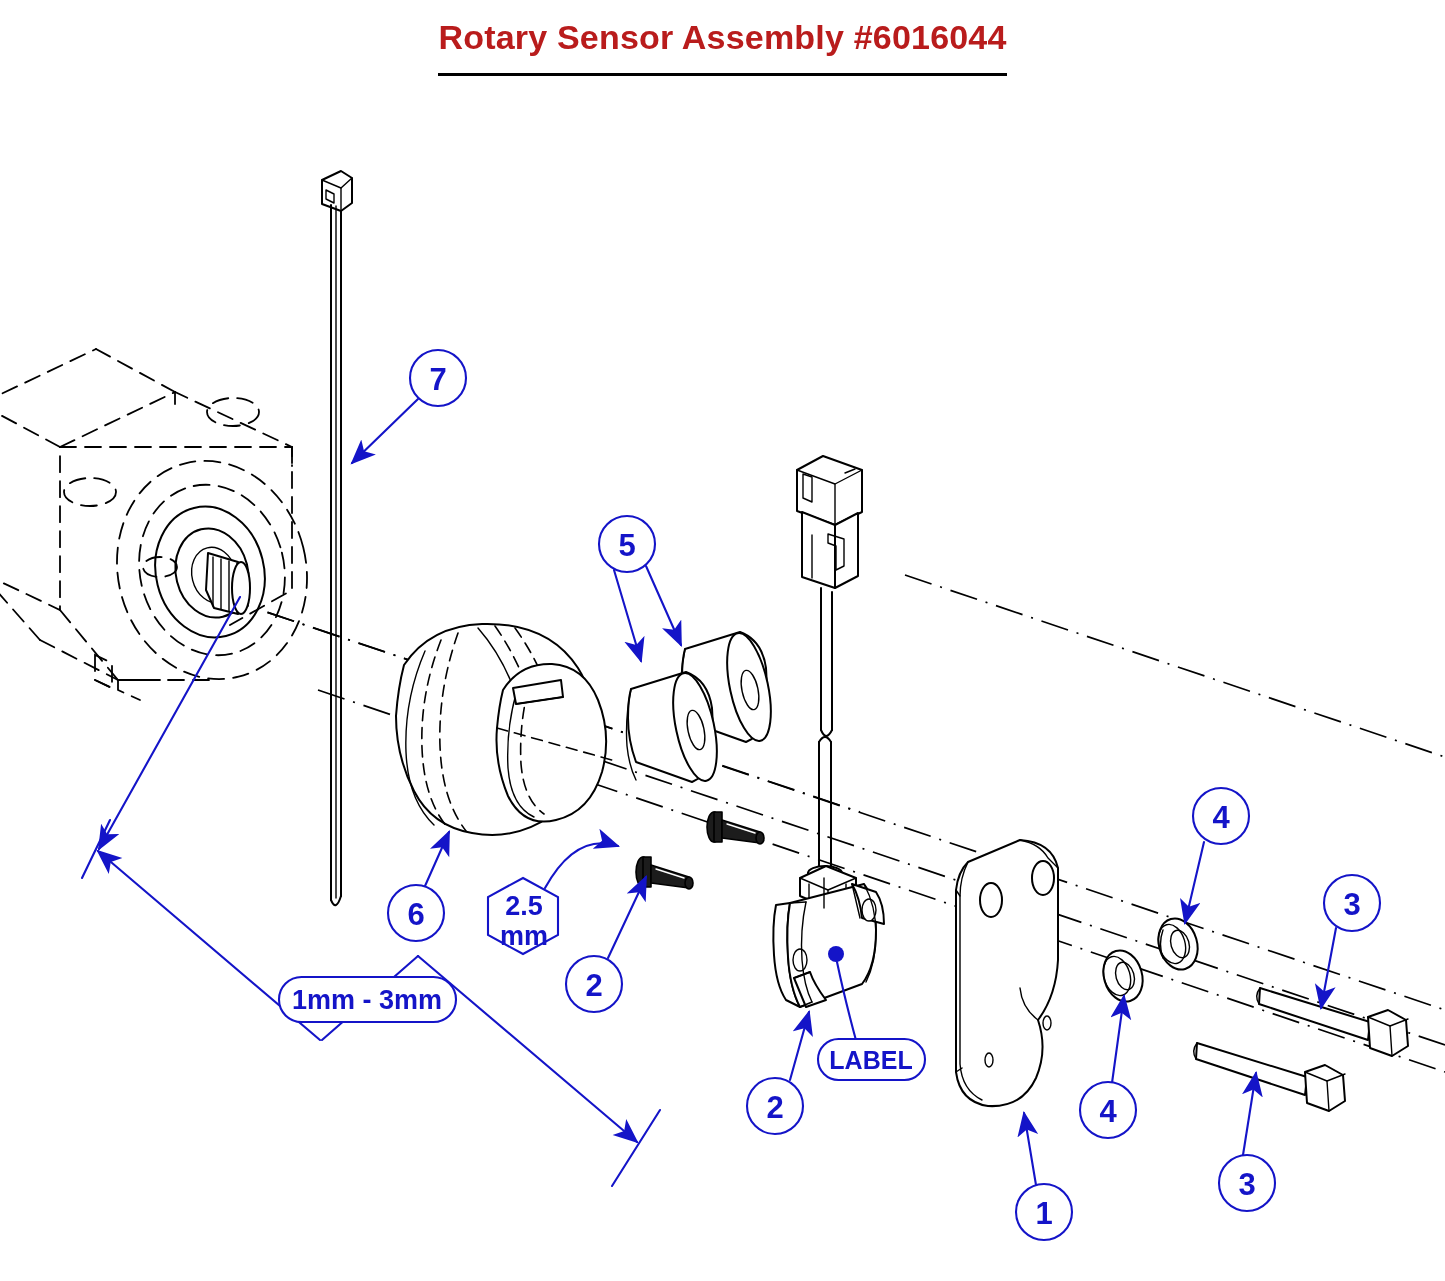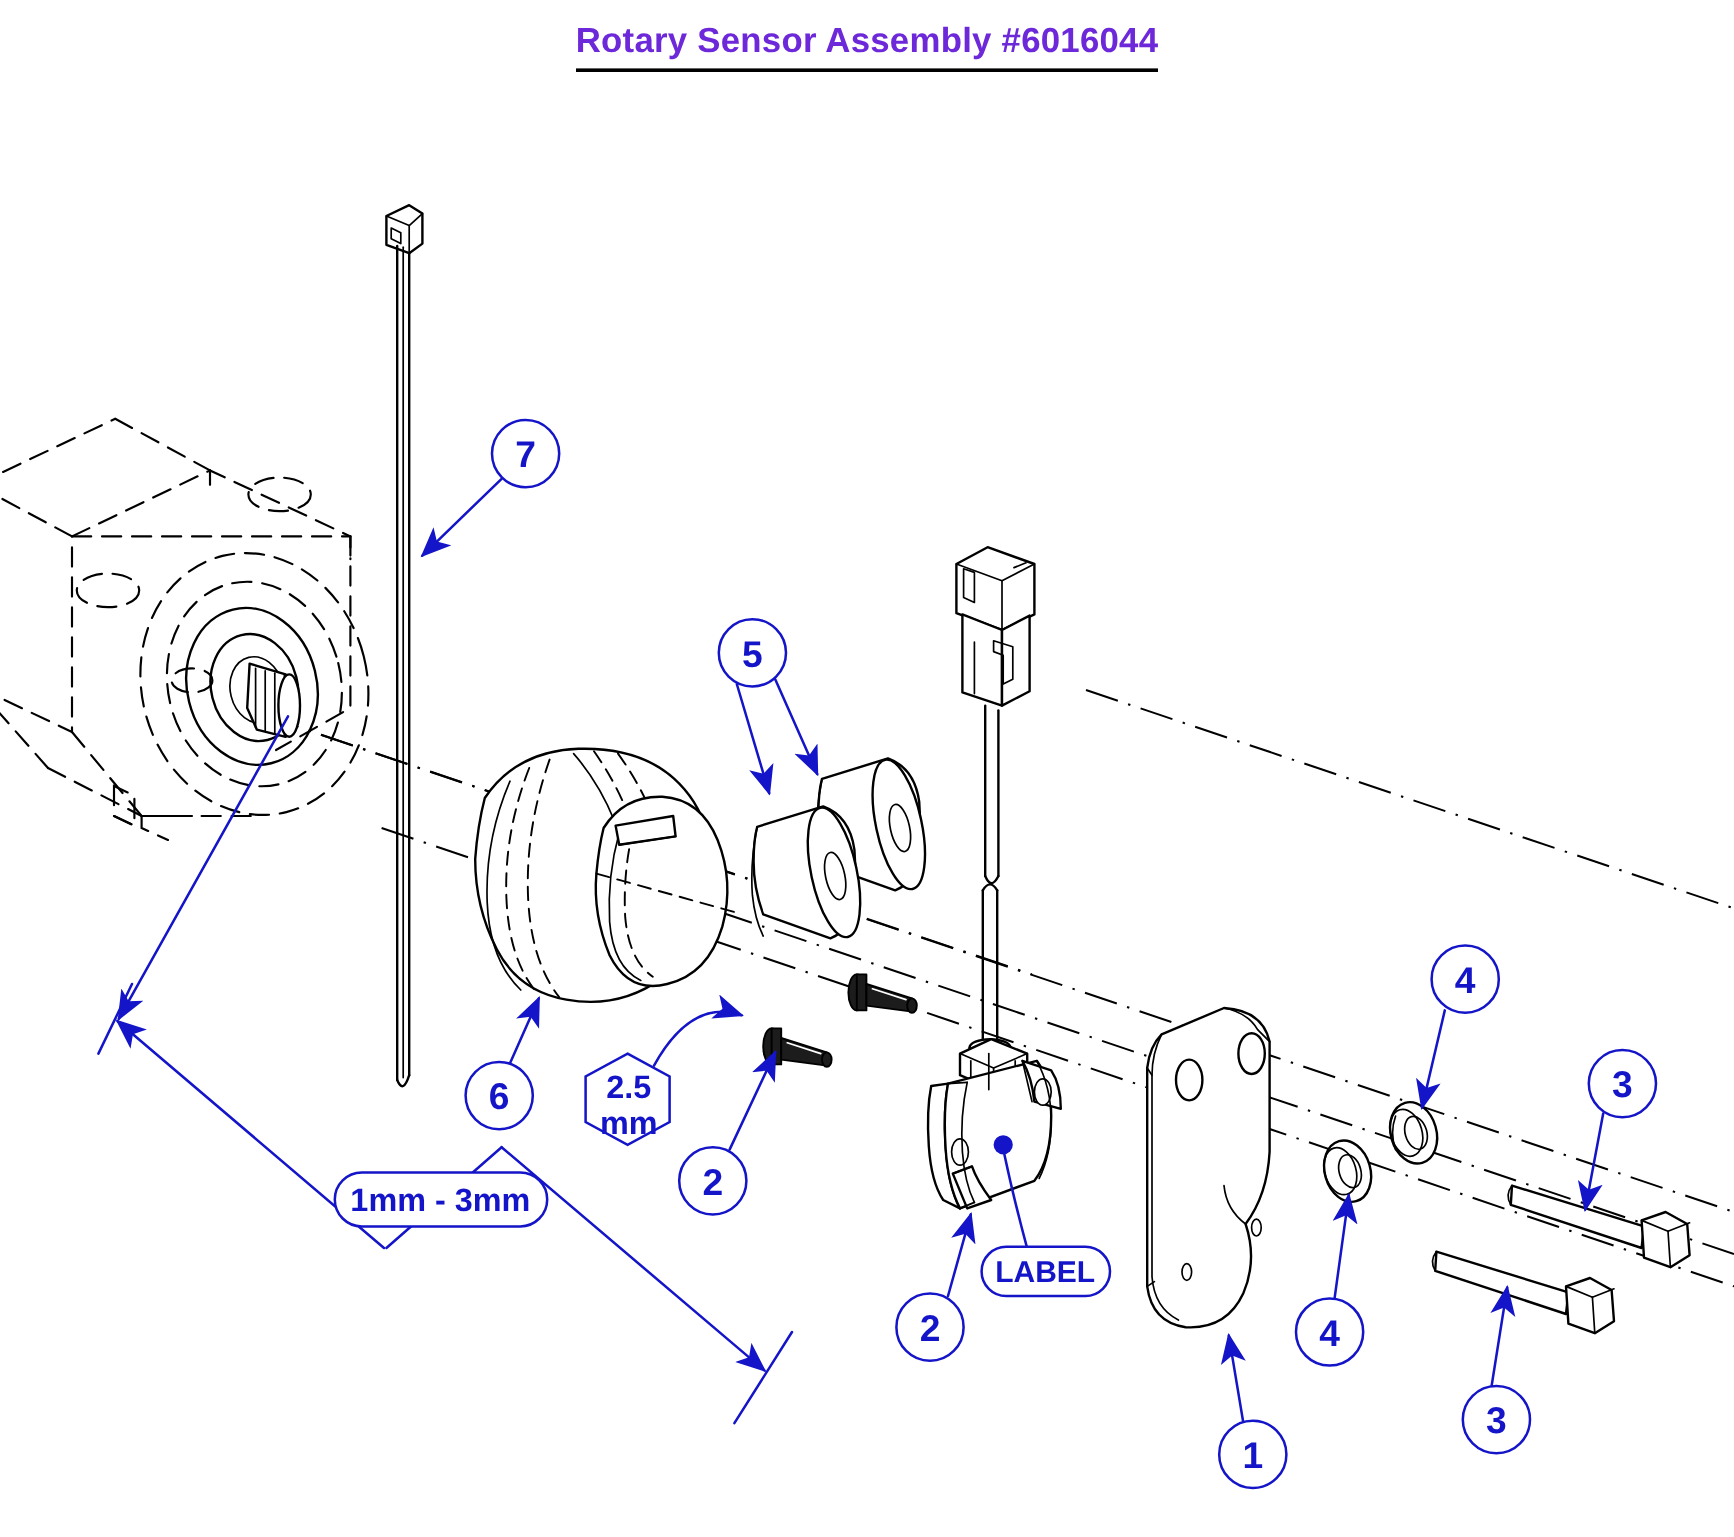--- a/index.html
+++ b/index.html
@@ -10,24 +10,24 @@
     position:relative;overflow:hidden;
   }
   #sheet{position:absolute;left:0;top:0;width:1445px;height:1281px;}
   #title-block{
     position:absolute;left:0;top:18px;width:1445px;
     text-align:center;pointer-events:none;
   }
   #title-text{
     display:inline-block;
     font-family:"Liberation Sans", sans-serif;
-    font-size:29px;font-weight:bold;color:#6d28d9;
+    font-size:34px;font-weight:bold;color:#b91c1c;
     letter-spacing:.2px;
     border-bottom:3px solid #000000;
-    padding-bottom:6px;
+    padding-bottom:16px;
   }
   svg{display:block;}
   .ln{fill:none;stroke:#000000;stroke-width:2;stroke-linecap:round;stroke-linejoin:round;}
   .ln-th{fill:none;stroke:#000000;stroke-width:1.4;stroke-linecap:round;stroke-linejoin:round;}
   .fillwhite{fill:#ffffff;}
   .dash{fill:none;stroke:#000000;stroke-width:1.8;stroke-linecap:round;
         stroke-dasharray:16 9;}
   .dashfine{fill:none;stroke:#000000;stroke-width:1.6;stroke-linecap:round;
         stroke-dasharray:11 7;}
   .center{fill:none;stroke:#000000;stroke-width:1.7;

